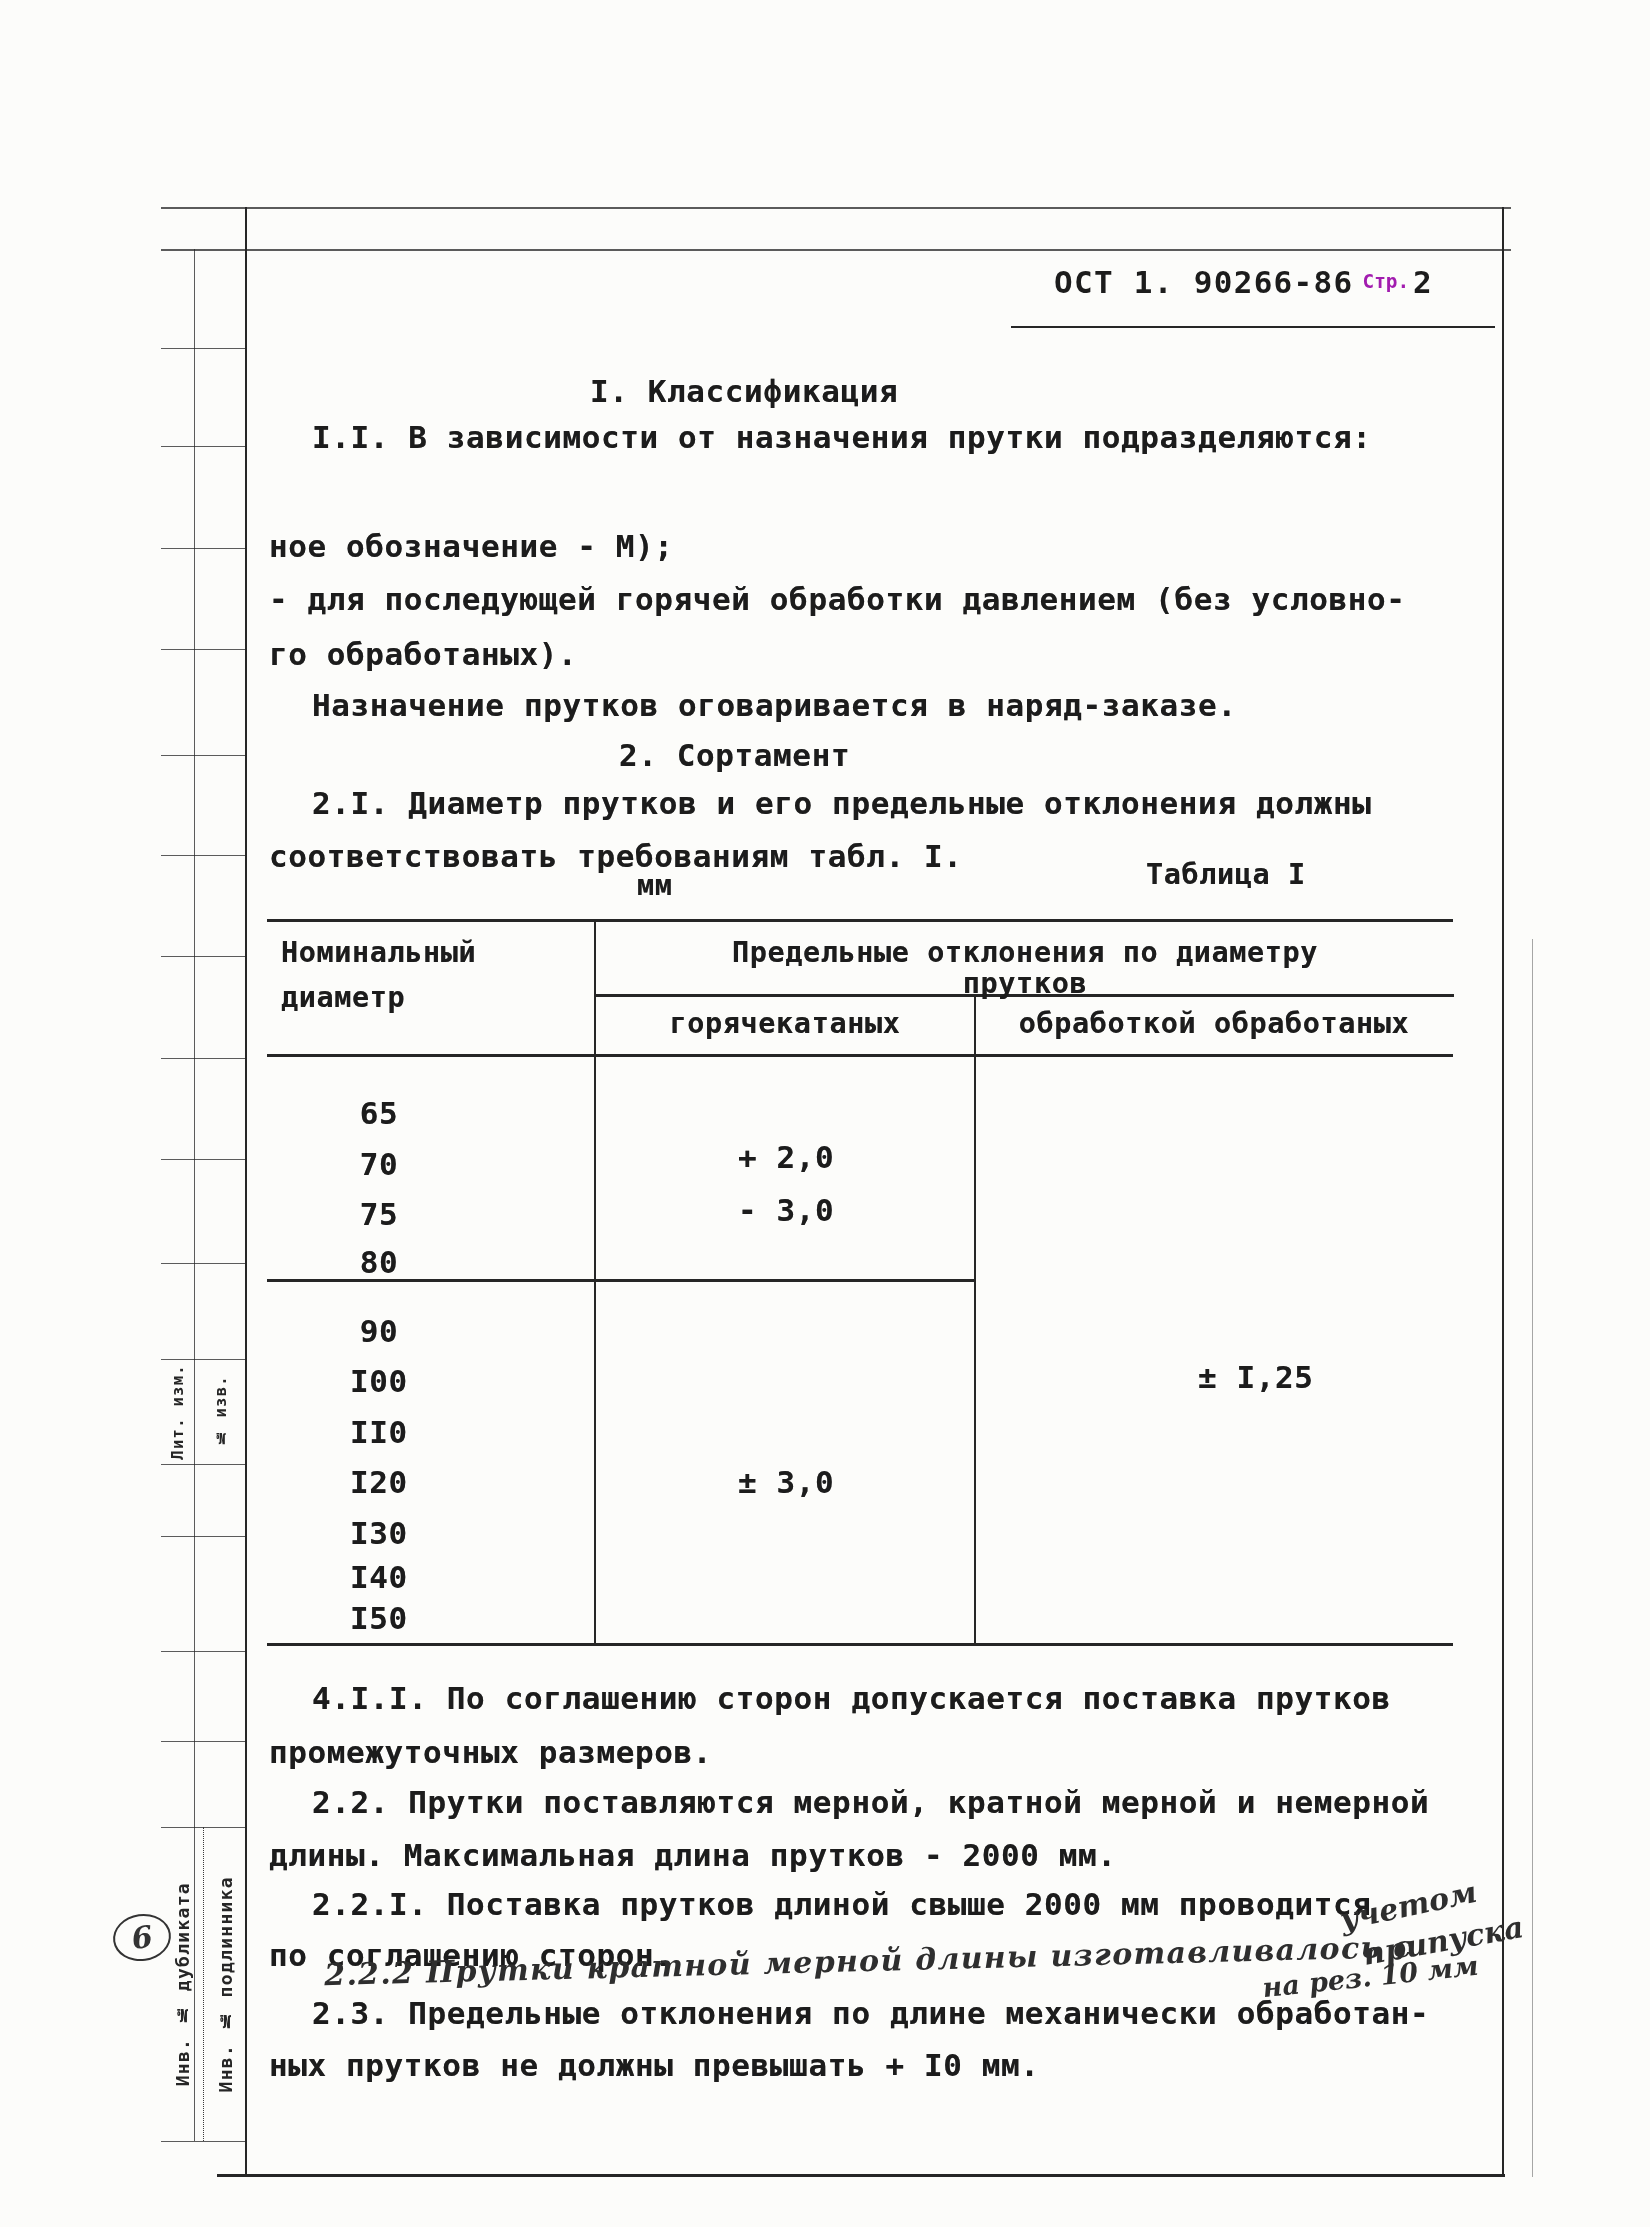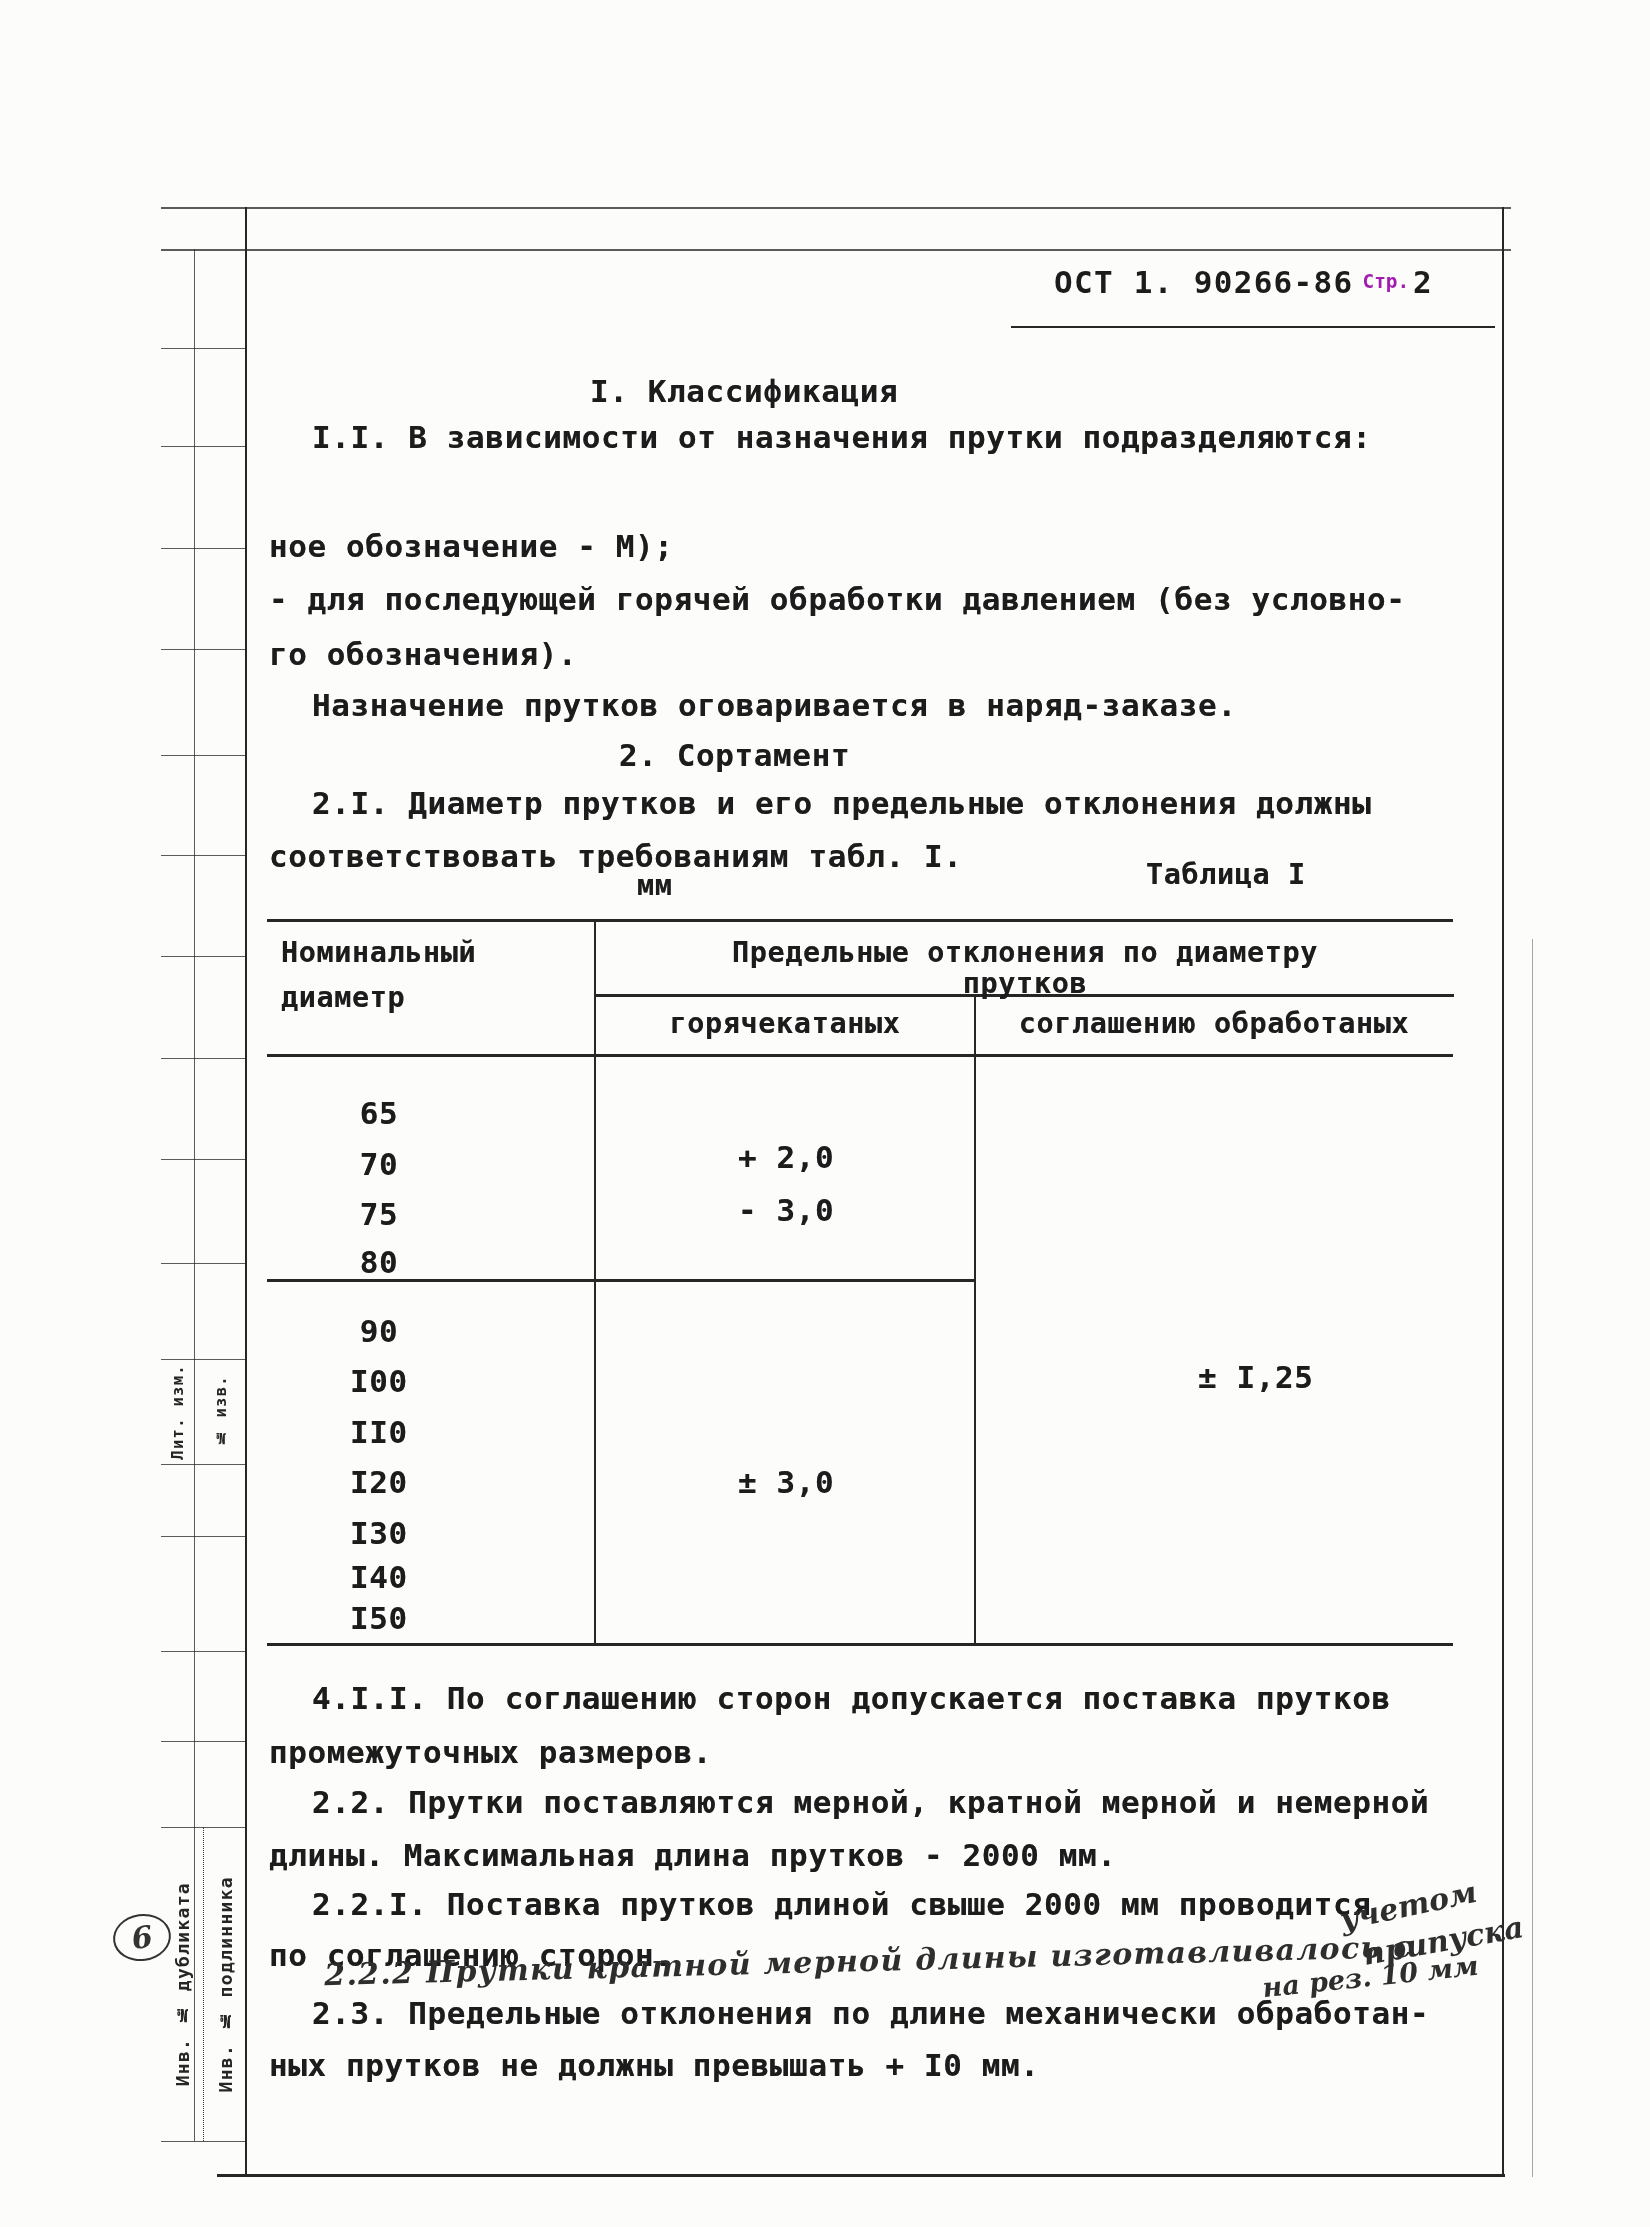--- a/index.html
+++ b/index.html
@@ -79,21 +79,21 @@
 
   <div class="hdr">
     <span class="doc">ОСТ 1. 90266-86</span><span class="pg-label">Стр.</span><span class="pg-num">2</span>
   </div>
   <div class="ln" style="left:1011px;top:326px;width:484px;height:1.9px;"></div>
 
   <div class="typed" style="left:590px;top:373px;">I. Классификация</div>
   <div class="typed" style="left:312px;top:419px;">I.I. В зависимости от назначения прутки подразделяются:</div>
   <div class="typed" style="left:269px;top:528px;">ное обозначение - М);</div>
   <div class="typed" style="left:269px;top:581px;">- для последующей горячей обработки давлением (без условно-</div>
-  <div class="typed" style="left:269px;top:636px;">го обозначения).</div>
+  <div class="typed" style="left:269px;top:636px;">го обработаных).</div>
   <div class="typed" style="left:312px;top:687px;">Назначение прутков оговаривается в наряд-заказе.</div>
 
   <div class="typed" style="left:619px;top:737px;">2. Сортамент</div>
   <div class="typed" style="left:312px;top:785px;">2.I. Диаметр прутков и его предельные отклонения должны</div>
   <div class="typed" style="left:269px;top:838px;">соответствовать требованиям табл. I.</div>
   <div class="typed t44" style="left:637px;top:869px;">мм</div>
   <div class="typed t44" style="left:1146px;top:858px;">Таблица I</div>
 
   <div class="ln" style="left:267px;top:919px;width:1186px;height:3.2px;"></div>
   <div class="ln" style="left:596px;top:994px;width:858px;height:2.6px;"></div>
@@ -101,21 +101,21 @@
   <div class="ln" style="left:594px;top:919px;width:1.9px;height:727px;"></div>
   <div class="ln" style="left:974px;top:994px;width:1.9px;height:652px;"></div>
   <div class="ln" style="left:267px;top:1279px;width:708px;height:2.6px;"></div>
   <div class="ln" style="left:267px;top:1643px;width:1186px;height:3.2px;"></div>
 
   <div class="typed t44" style="left:281px;top:936px;">Номинальный</div>
   <div class="typed t44" style="left:281px;top:981px;">диаметр</div>
   <div class="typed t44 center" style="left:596px;top:936px;width:858px;">Предельные отклонения по диаметру</div>
   <div class="typed t44 center" style="left:596px;top:967px;width:858px;">прутков</div>
   <div class="typed t44 center" style="left:596px;top:1007px;width:378px;">горячекатаных</div>
-  <div class="typed t44 center" style="left:974px;top:1007px;width:480px;">соглашению обработаных</div>
+  <div class="typed t44 center" style="left:974px;top:1007px;width:480px;">обработкой обработаных</div>
 
   <div class="typed dcell" style="top:1095px;">65</div>
   <div class="typed dcell" style="top:1146px;">70</div>
   <div class="typed dcell" style="top:1196px;">75</div>
   <div class="typed dcell" style="top:1244px;">80</div>
   <div class="typed" style="left:738px;top:1139px;">+ 2,0</div>
   <div class="typed" style="left:738px;top:1192px;">- 3,0</div>
 
   <div class="typed dcell" style="top:1313px;">90</div>
   <div class="typed dcell" style="top:1363px;">I00</div>

